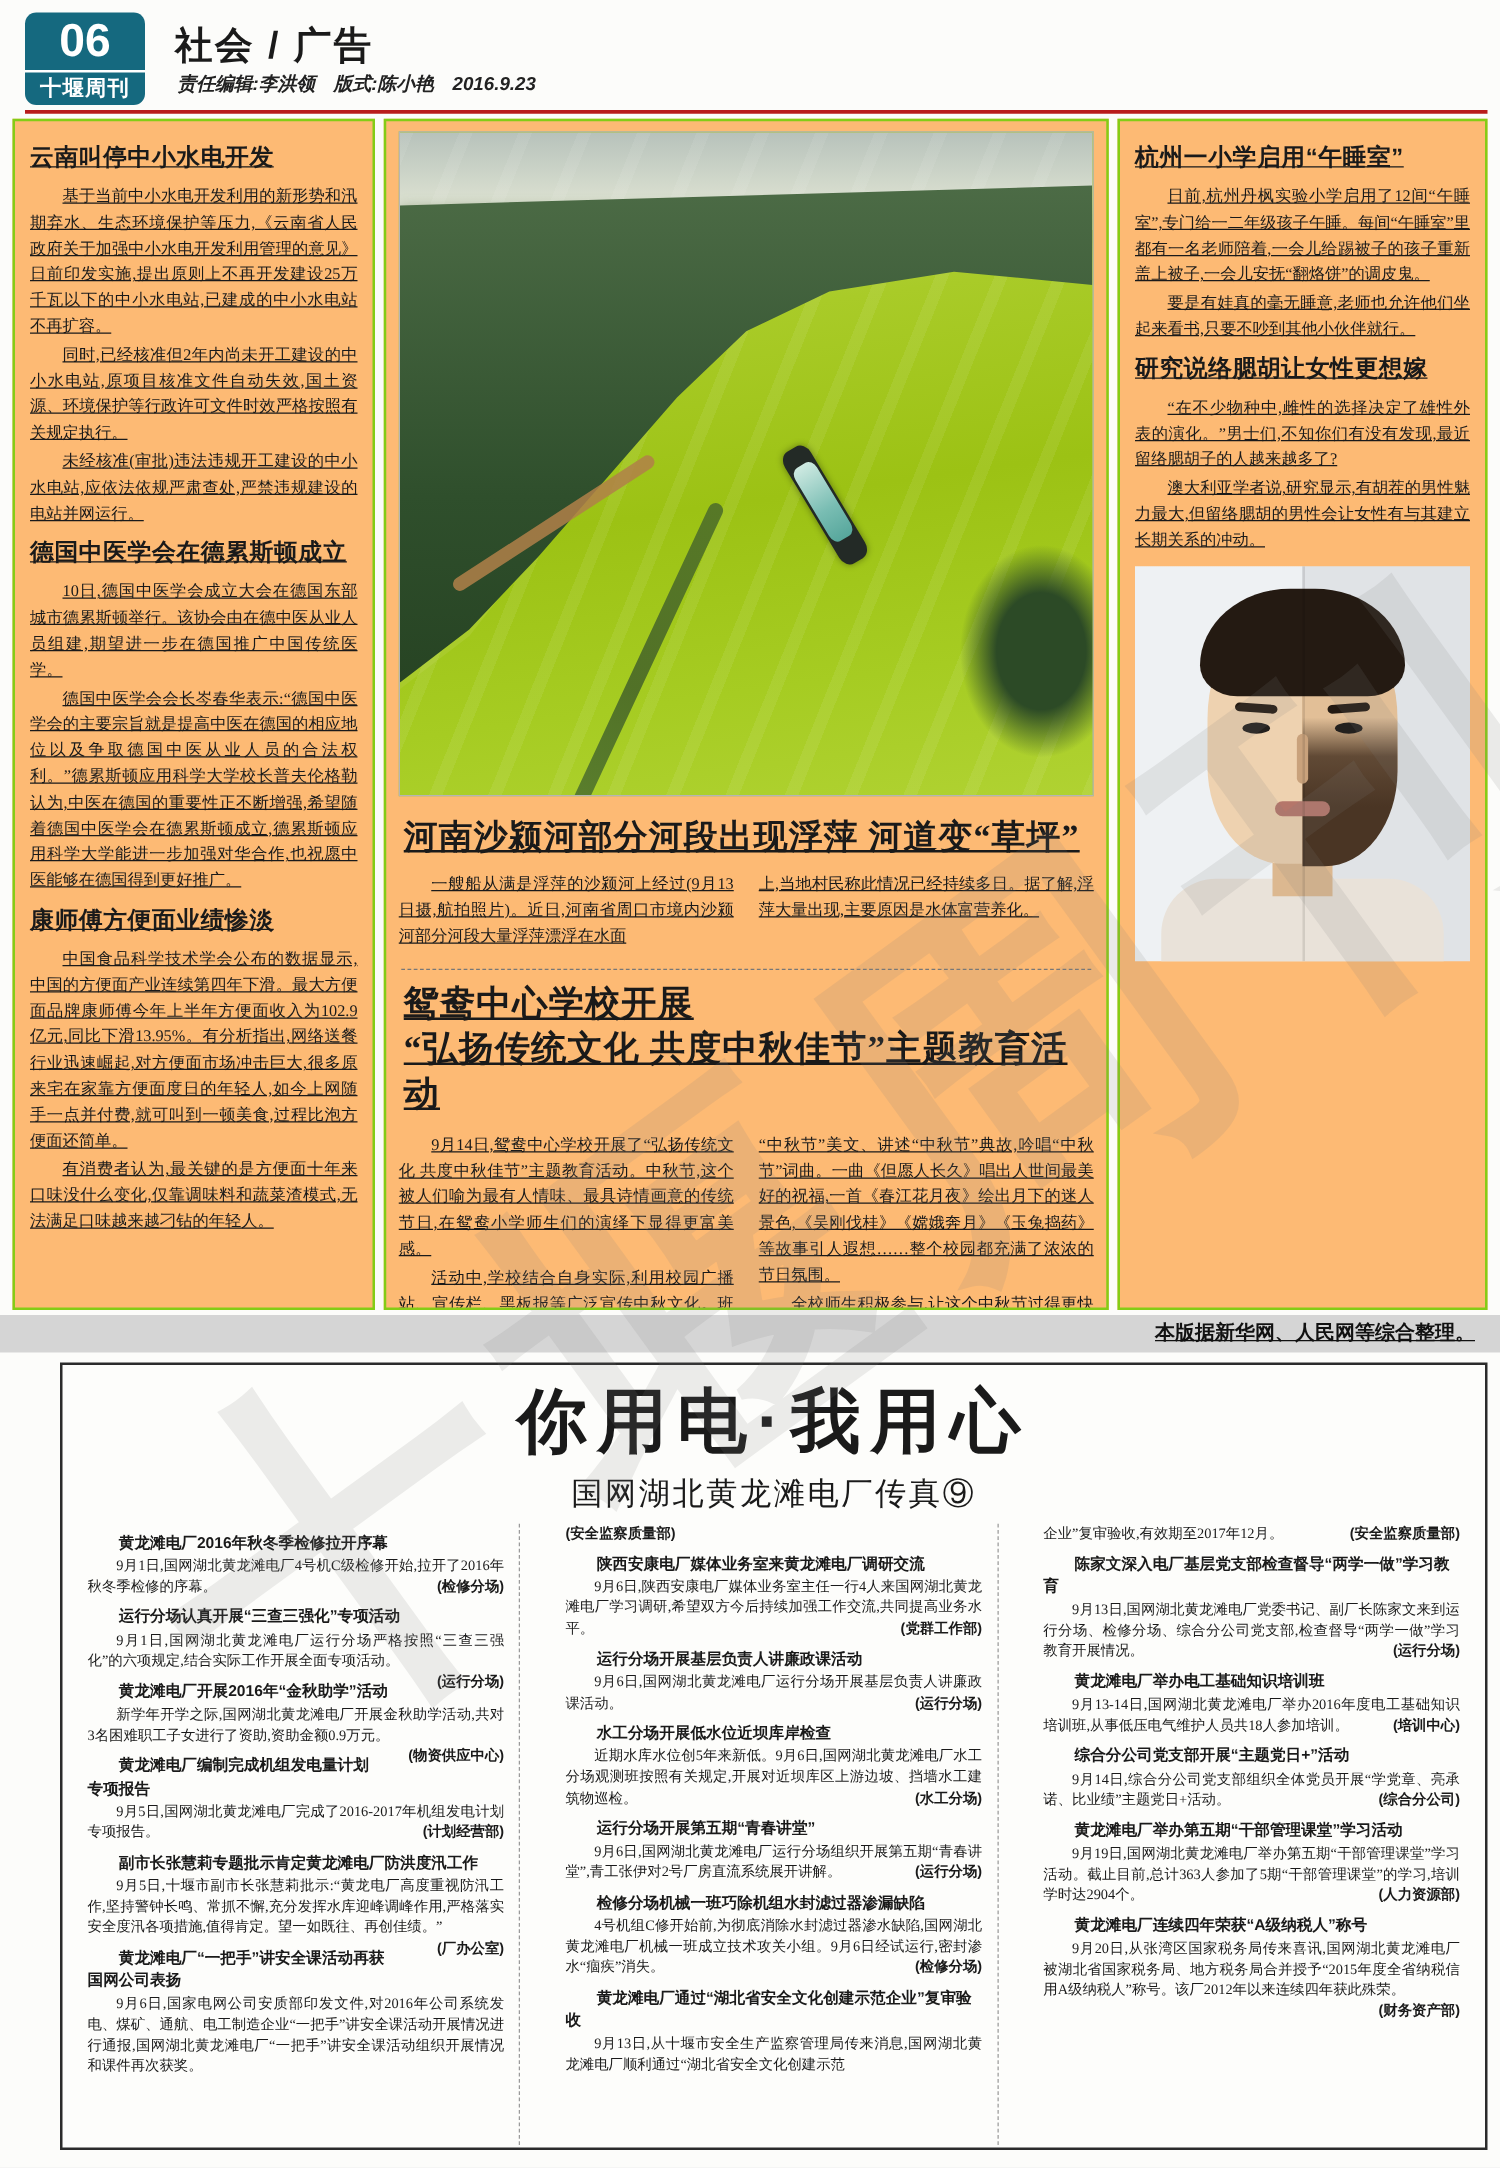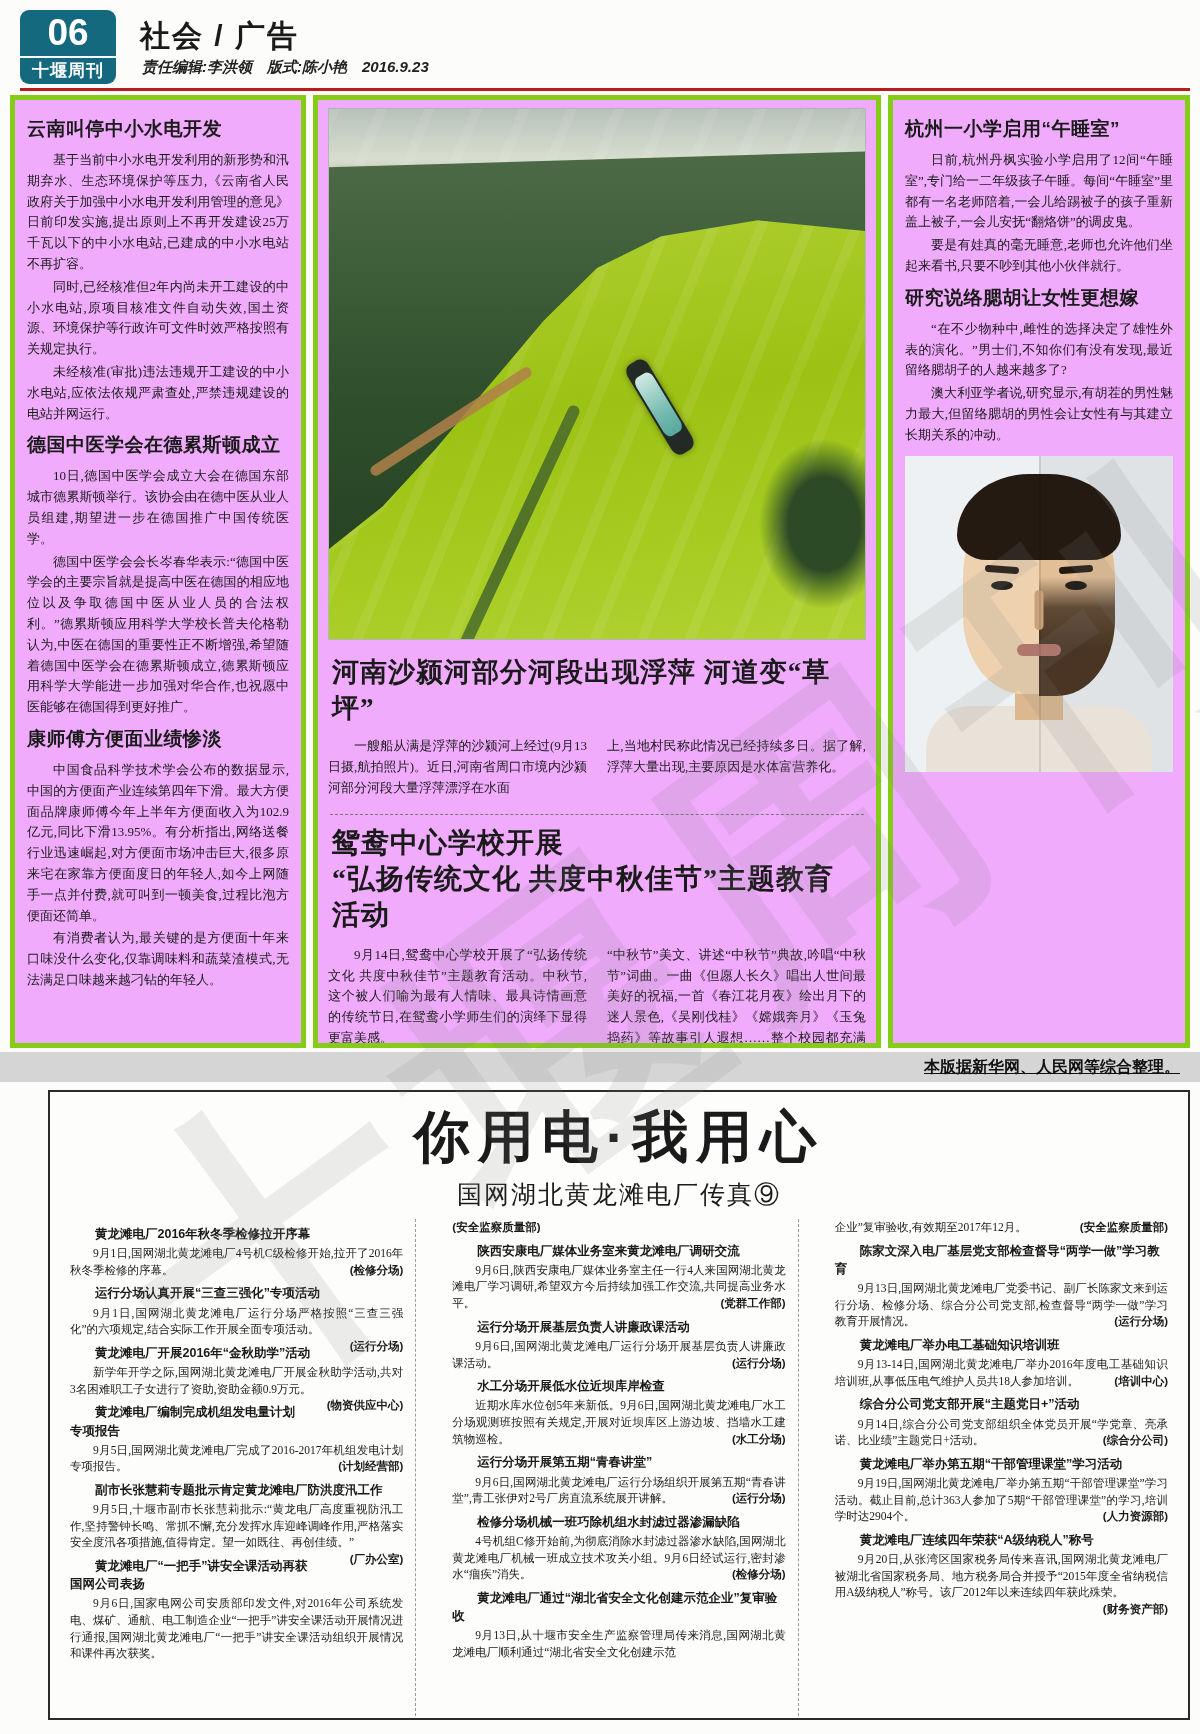--- a/index.html
+++ b/index.html
@@ -12,21 +12,21 @@
   .pn-top{height:46px;line-height:46px;color:#fff;font-family:"Liberation Sans",sans-serif;
           font-size:37px;font-weight:700;border-bottom:2px solid #fff;}
   .pn-bottom{height:26px;line-height:26px;color:#fff;font-family:"Liberation Sans",sans-serif;
              font-size:17px;font-weight:700;letter-spacing:1px;}
   .section-title{position:absolute;left:120px;top:8px;font-family:Liberation Sans, sans-serif;
                  font-size:30px;font-weight:700;letter-spacing:2px;}
   .editor-line{position:absolute;left:122px;top:50px;font-family:"Liberation Sans",sans-serif;
                font-size:15px;font-weight:700;font-style:italic;color:#222;}
   
   .main-row{position:absolute;top:95px;left:10px;right:10px;height:953px;display:flex;gap:7px;}
-  .col{border:5px solid #84cc16;overflow:hidden;background:#f0abfc;}
+  .col{border:2px solid #84cc16;overflow:hidden;background:#fdba74;text-decoration:underline;}
   .col-left{width:262px;padding:8px 12px;}
   .col-mid{flex:1;padding:8px 10px;}
   .col-right{width:268px;padding:8px 12px;}
   .art-title{font-family:"Liberation Sans",sans-serif;font-size:19px;font-weight:700;
              margin:8px 0 8px;letter-spacing:.5px;}
   .col p{font-size:13px;line-height:1.6;text-align:justify;text-indent:2em;margin:0 0 2px;}
   p.noindent{text-indent:0;}
   
   .photo{position:relative;height:530px;border:1px solid #b5b5b5;overflow:hidden;background:#a9cb2b;}
   .ph-sky{position:absolute;top:0;left:0;right:0;height:78px;

